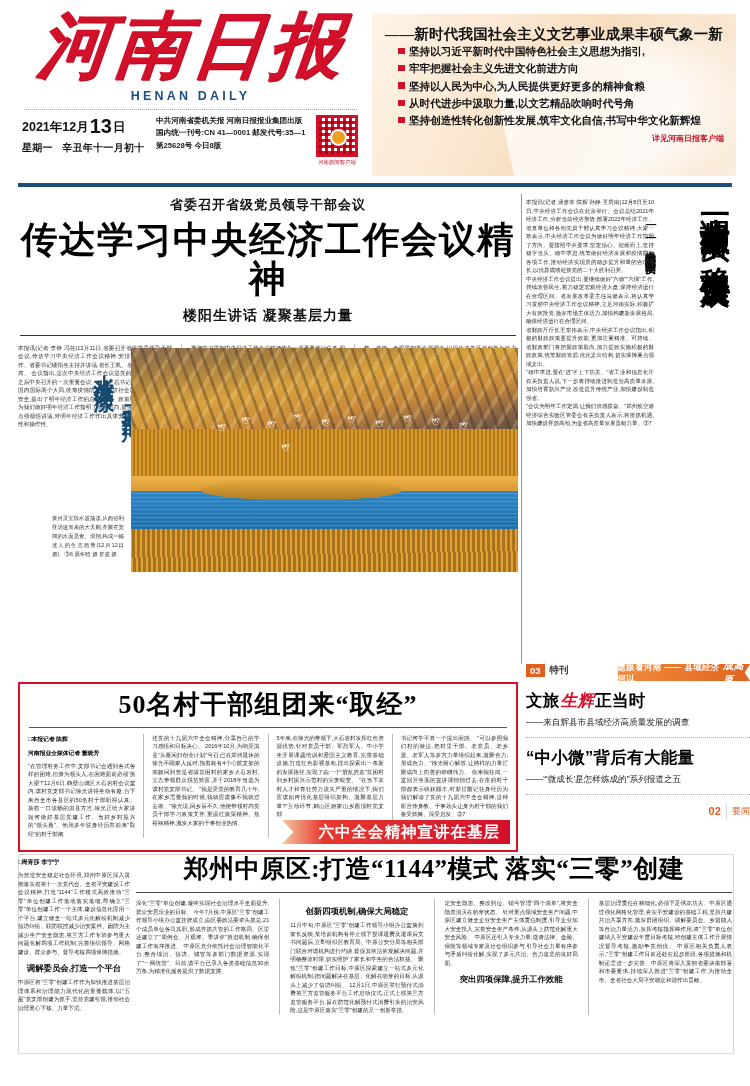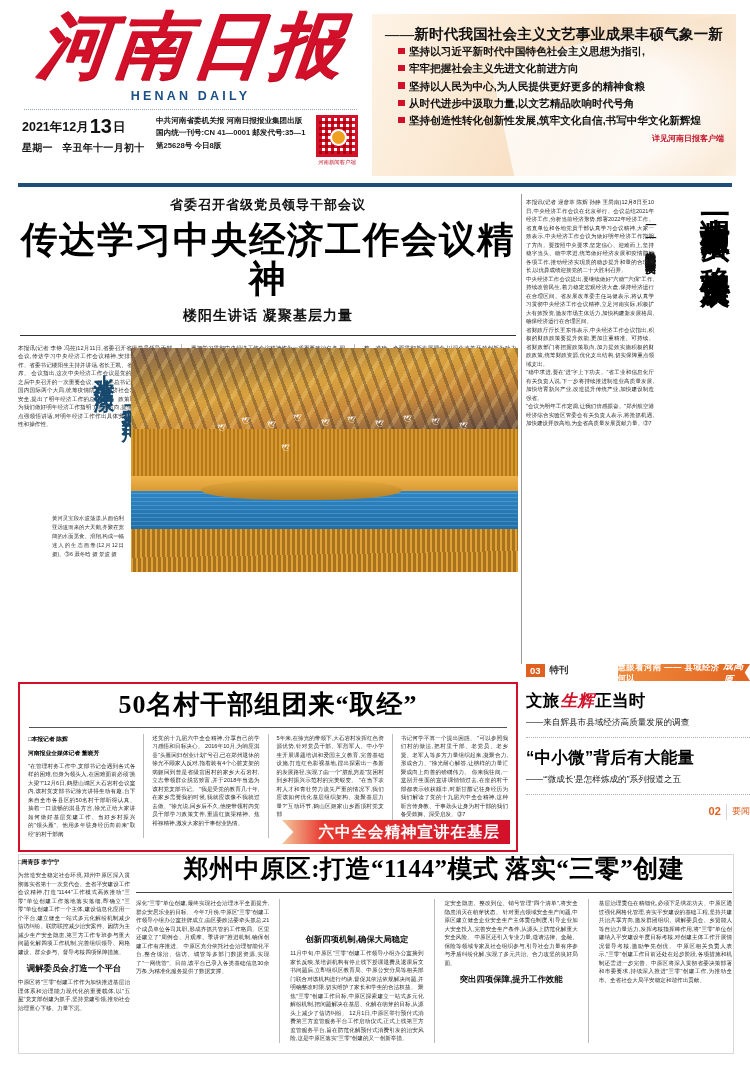--- a/index.html
+++ b/index.html
@@ -397,21 +397,21 @@
     </div>
 
     <div class="bt-main">
       <div class="bt-title">郑州中原区:打造“1144”模式 落实“三零”创建</div>
       <div class="bt-rule"></div>
       <div class="bt-cols">
         <div style="flex:1;position:relative;">
           <div class="bodytext">深化"三零"单位创建,最终实现社会治理水平全面提升,群众安居乐业的目标。    今年7月份,中原区"三零"创建工作领导小组办公室挂牌成立,由区委政法委牵头抓总,21个成员单位各司其职,形成齐抓共管的工作格局。区里还建立了"周例会、月观摩、季讲评"推进机制,确保创建工作有序推进。    中原区充分依托社会治理智能化平台,整合综治、信访、城管等多部门数据资源,实现了"一网统管"。目前,该平台已录入各类基础信息30余万条,为精准化服务提供了数据支撑。</div>
         </div>
         <div class="colsep"></div>
-        <div style="flex:1;margin-top:28px;">
+        <div style="flex:1;">
           <div class="bt-subhead">创新四项机制,确保大局稳定</div>
           <div class="bodytext">11月中旬,中原区"三零"创建工作领导小组办公室接到家长反映,某培训机构有停止线下授课退费及退课后文书问题后,立即组织区教育局、中原公安分局等相关部门联合对该机构进行约谈,督促其依法依规解决问题,并明确整改时限,切实维护了家长和学生的合法权益。    聚焦"三零"创建工作目标,中原区探索建立一站式多元化解纷机制,把问题解决在基层、化解在萌芽的目标,从源头上减少了信访纠纷。    12月1日,中原区举行预付式消费第三方监管服务平台工作启动仪式,正式上线第三方监管服务平台,旨在防范化解预付式消费引发的治安风险,这是中原区落实"三零"创建的又一创新举措。</div>
         </div>
         <div class="colsep"></div>
         <div style="flex:1;">
           <div class="bodytext">定安全隐患、整改到位、销号管理"四个清单",将安全隐患消灭在萌芽状态。    针对重点领域安全生产问题,中原区建立健全企业安全生产主体责任制度,引导企业加大安全投入,完善安全生产条件,从源头上防范化解重大安全风险。    中原区还引入专业力量,邀请法律、金融、保险等领域专家及社会组织参与,引导社会力量有序参与矛盾纠纷化解,实现了多元共治、合力攻坚的良好局面。</div>
           <div class="bt-subhead">突出四项保障,提升工作效能</div>
         </div>
         <div class="colsep"></div>
         <div style="flex:1;">

